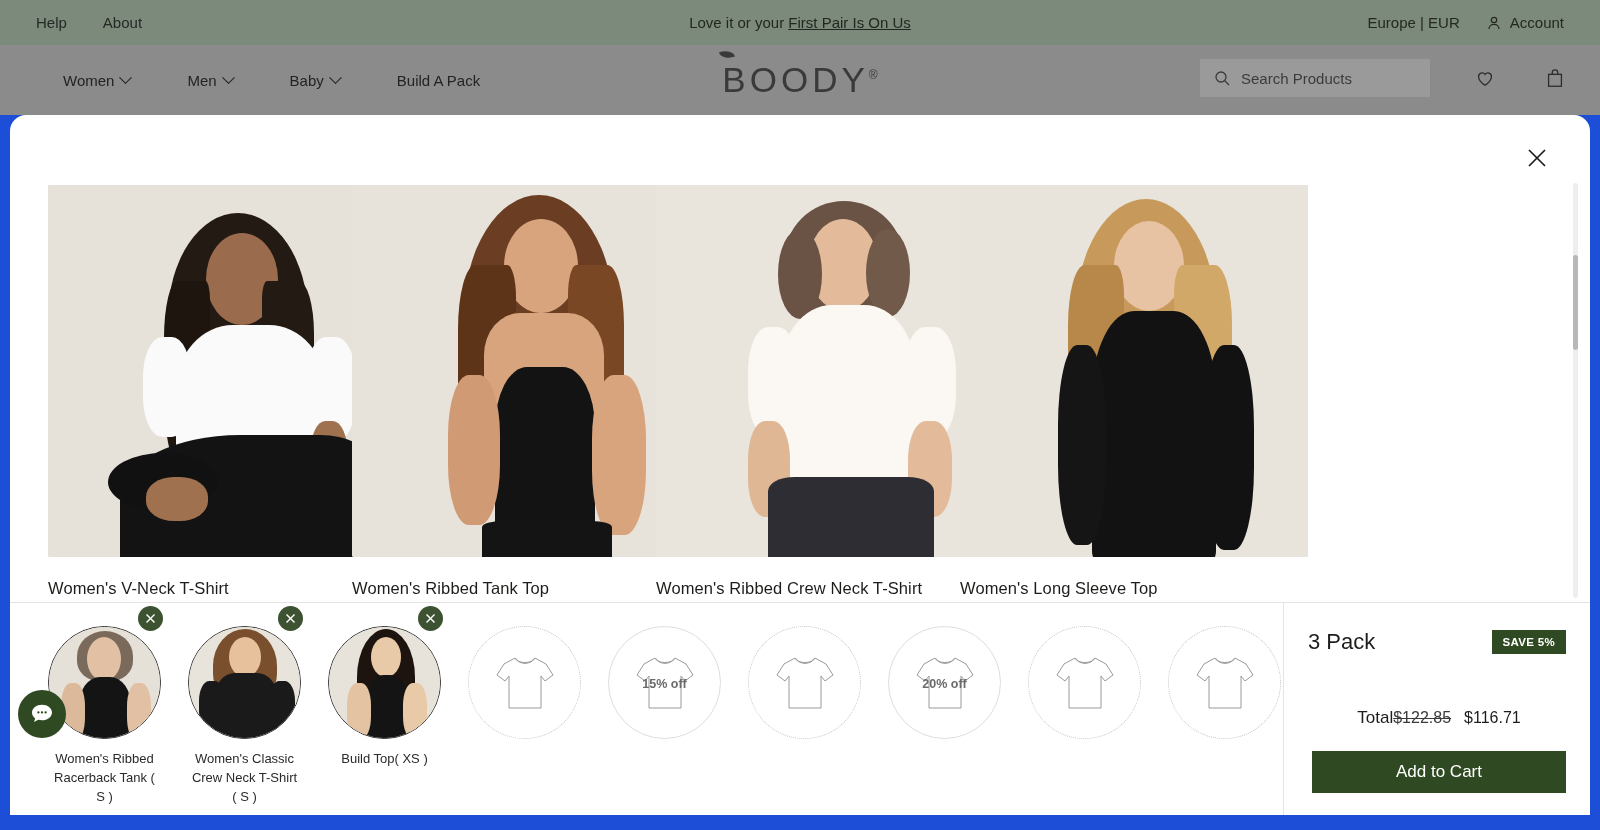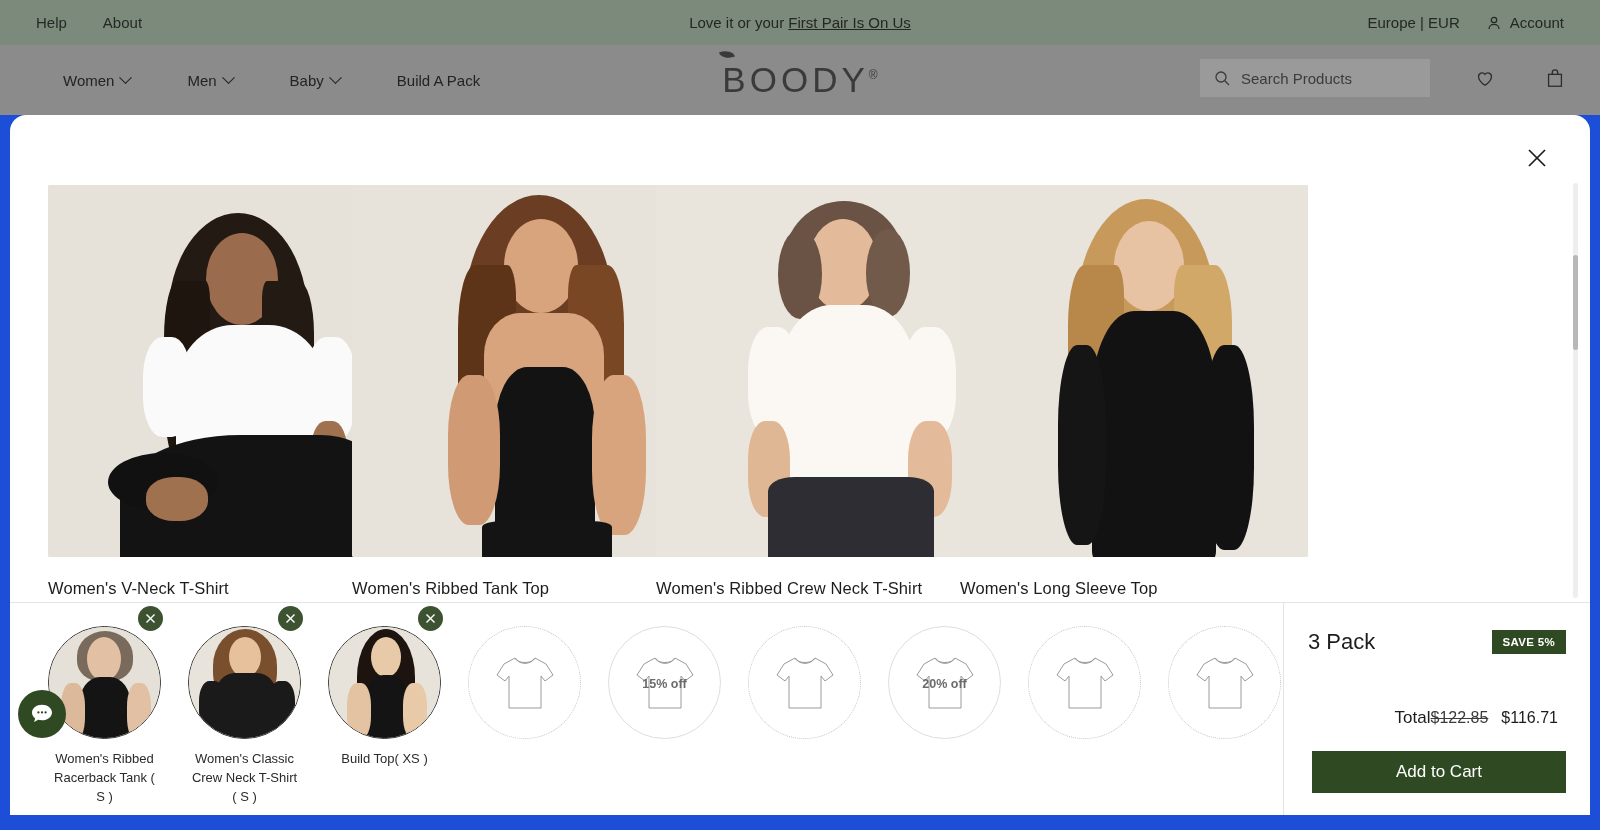--- a/index.html
+++ b/index.html
@@ -148,22 +148,22 @@
     width:307px; height:213px; border-left:1px solid #e4e4e4;
     position:relative; padding:26px 24px 0 24px;
   }
   .pack-row { display:flex; align-items:center; justify-content:space-between; }
   .pack-label { font-size:22px; color:#1d1d1b; }
   .save-badge {
     background:#2f4a22; color:#fff; font-size:11.5px; font-weight:bold;
     padding:6px 11px; border-radius:0; letter-spacing:.3px;
   }
   .total-row {
-    position:absolute; left:24px; right:32px; top:105px;
-    display:flex; align-items:baseline; justify-content:flex-end;
+    position:absolute; left:24px; right:20px; top:105px;
+    display:flex; align-items:baseline; justify-content:center;
   }
   .total-label { font-size:17px; color:#1d1d1b; }
   .total-prices { display:flex; gap:13px; align-items:baseline; font-size:16px; }
   .price-old { text-decoration:line-through; color:#3b3b3b; }
   .price-new { color:#1d1d1b; }
   .atc-btn {
     position:absolute; left:28px; right:24px; top:148px; height:42px;
     background:#2f4a22; color:#fff; border:none; cursor:pointer;
     font-size:17px; font-family:"Liberation Sans", sans-serif;
     display:flex; align-items:center; justify-content:center;

